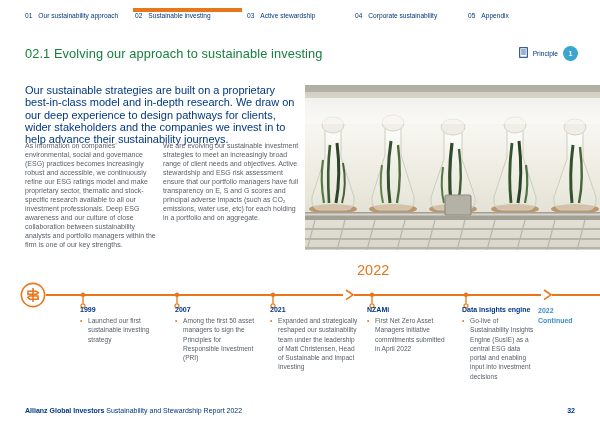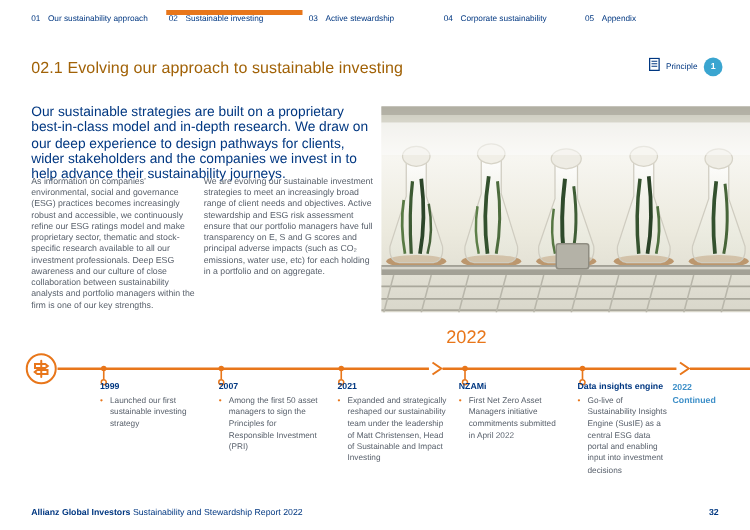--- a/index.html
+++ b/index.html
@@ -5,21 +5,21 @@
   html,body{margin:0;padding:0;background:#e8e8e8;}
   .page{
     position:relative;width:600px;height:424px;background:#ffffff;
     font-family:"Liberation Sans",sans-serif;overflow:hidden;margin:0 auto;
   }
   
   .nav-item{position:absolute;top:12px;font-size:6.6px;color:#003781;white-space:nowrap;cursor:pointer;}
   .nav-item .num{margin-right:6px;}
   .nav-active-bar{position:absolute;left:133px;top:8px;width:109px;height:4px;background:#e8761a;}
   
-  .page-title{position:absolute;left:25px;top:46px;font-size:12.8px;color:#a16207;letter-spacing:.1px;}
+  .page-title{position:absolute;left:25px;top:46px;font-size:12.8px;color:#15803d;letter-spacing:.1px;}
   .principle{position:absolute;right:22px;top:44px;display:flex;align-items:center;gap:5px;cursor:pointer;}
   .principle-label{font-size:6.6px;color:#003781;}
   .principle-circle{width:15px;height:15px;border-radius:50%;background:#3aa5d0;color:#fff;
     font-size:7px;display:flex;align-items:center;justify-content:center;font-weight:bold;}
   
   .intro{position:absolute;left:25px;top:84px;width:273px;font-size:11px;line-height:12.3px;color:#003781;}
   .col{position:absolute;top:141px;font-size:7px;line-height:9px;color:#59616c;}
   .col1{left:25px;width:133px;}
   .col2{left:163px;width:136px;}
   

